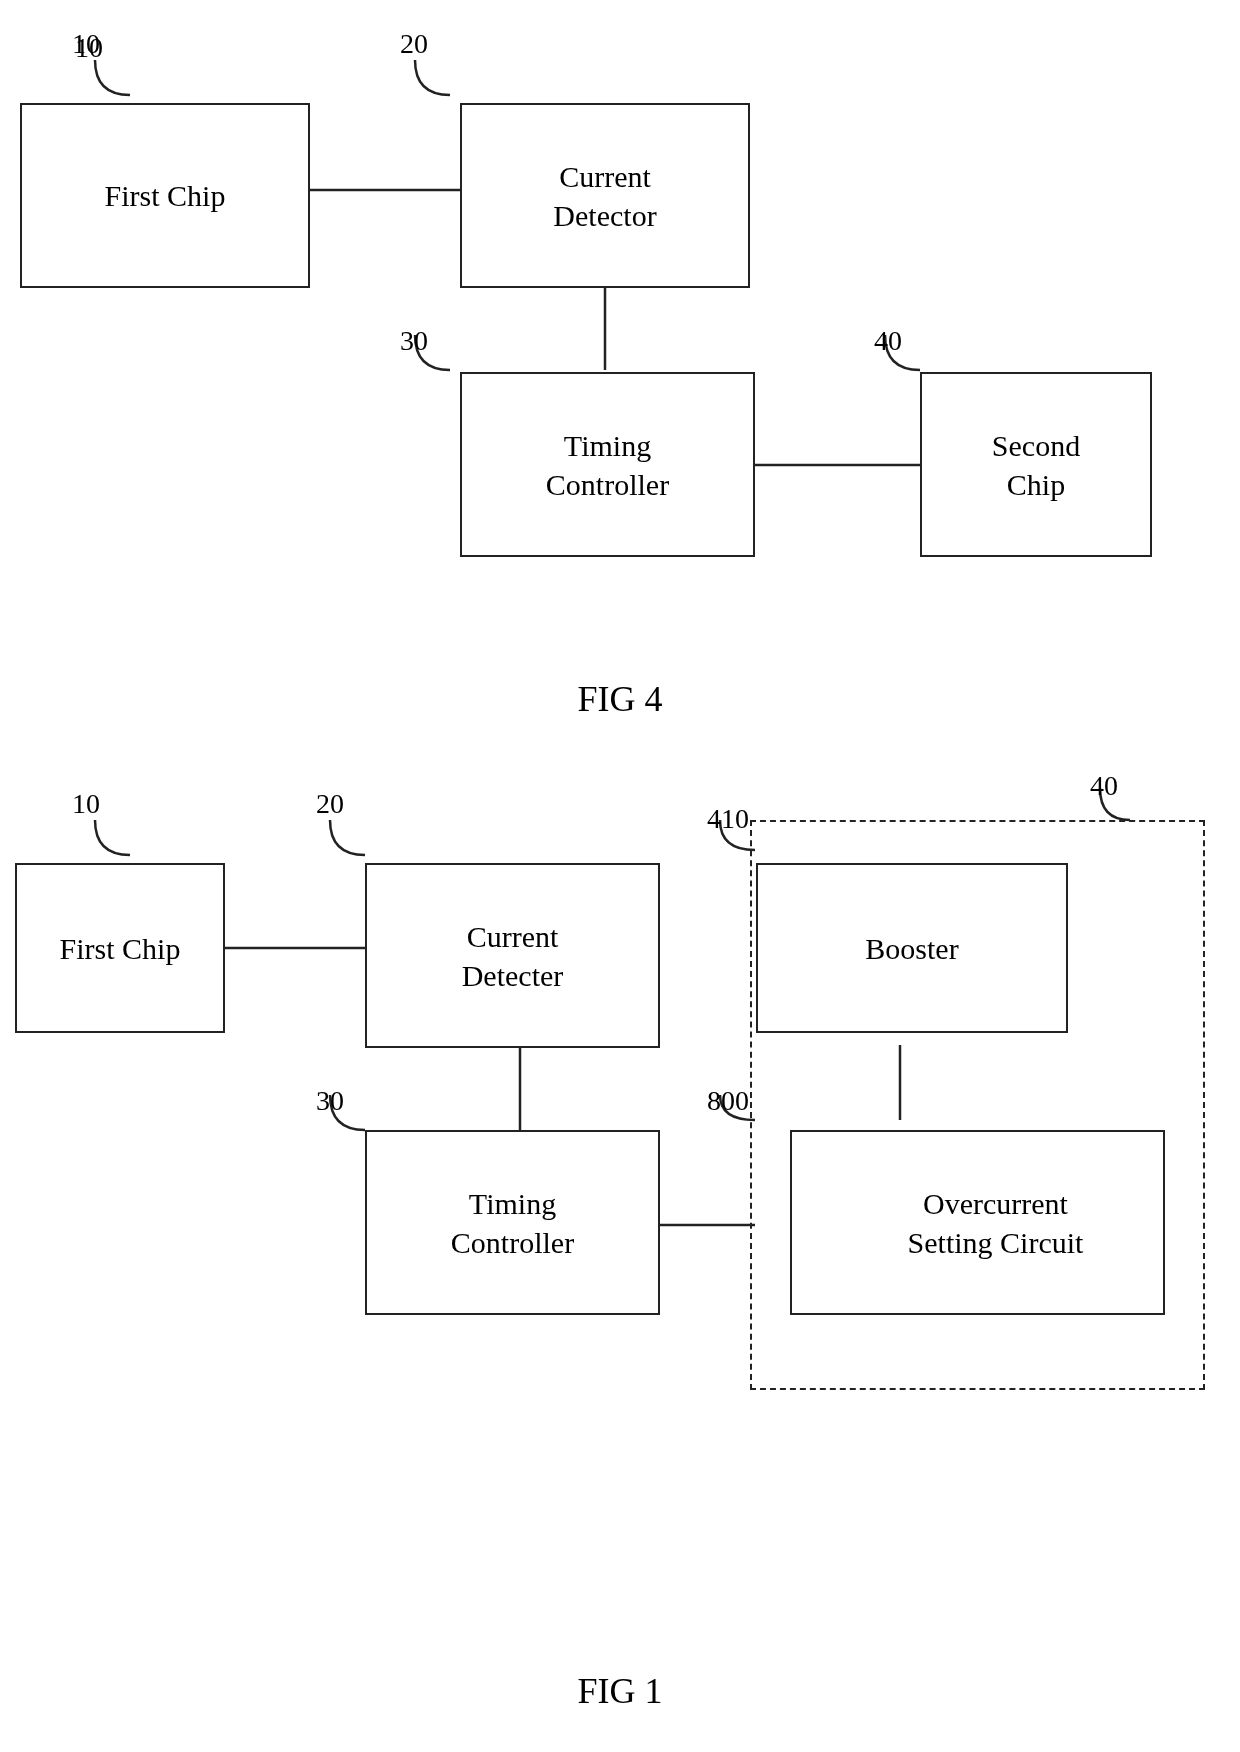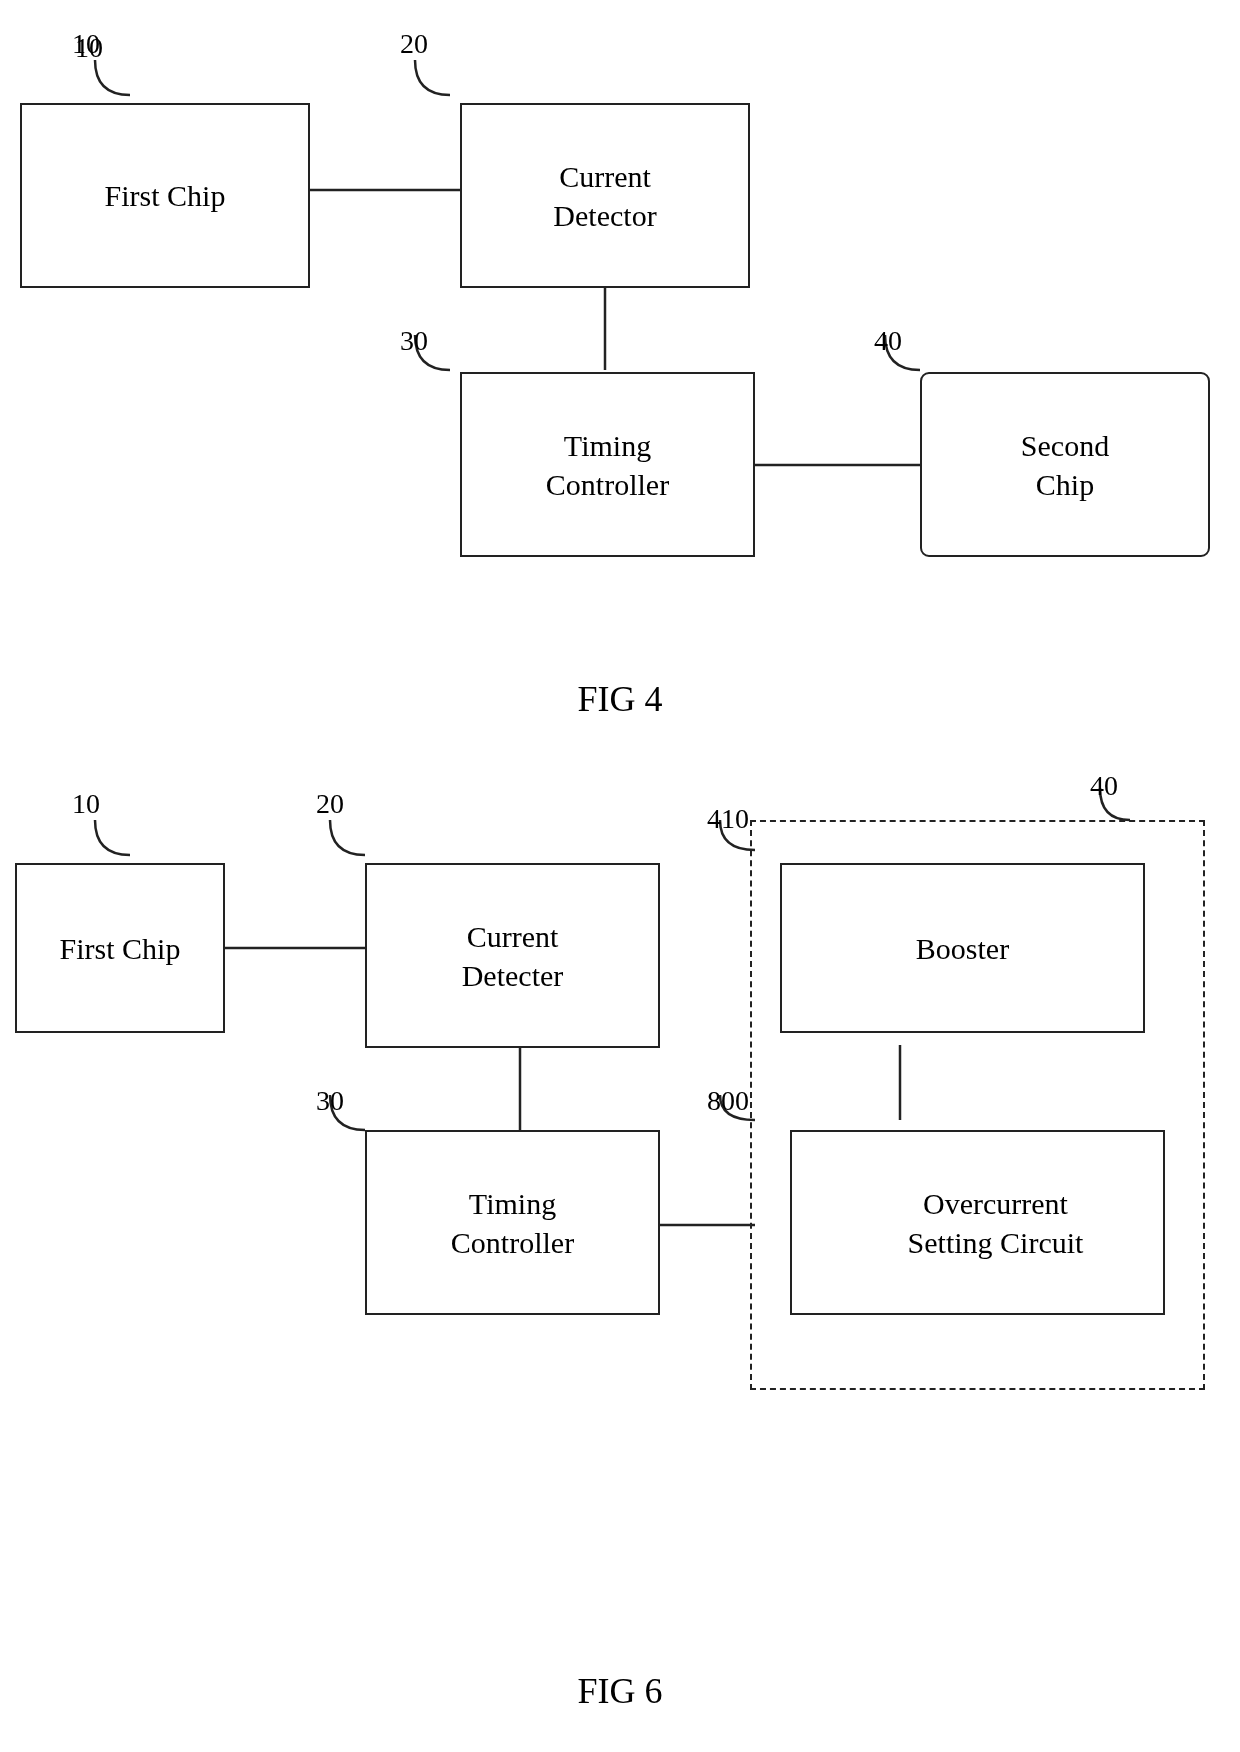--- a/index.html
+++ b/index.html
@@ -107,21 +107,21 @@
   <div class="block" style="left:460px; top:103px; width:290px; height:185px;">
     <span style="white-space:pre-line;">Current
 Detector</span>
   </div>
 
   <div class="block" style="left:460px; top:372px; width:295px; height:185px;">
     <span style="white-space:pre-line;">Timing
 Controller</span>
   </div>
 
-  <div class="block" style="left:920px; top:372px; width:290px; height:185px;border-radius:9px;">
+  <div class="block" style="left:920px; top:372px; width:232px; height:185px;">
     <span style="white-space:pre-line;">Second
 Chip</span>
   </div>
 
   <div class="fig1-caption">FIG 4</div>
 </div>
 
 <div class="fig2" style="margin-top: 0px;">
 
   <svg style="position:absolute;top:0;left:0;width:100%;height:100%;pointer-events:none;">
@@ -163,23 +163,23 @@
 Detecter</span>
   </div>
 
   <div class="block" style="left:365px; top:370px; width:295px; height:185px;">
     <span style="white-space:pre-line;">Timing
 Controller</span>
   </div>
 
   <div class="dashed-box" style="left:750px; top:60px; width:455px; height:570px;"></div>
 
-  <div class="block" style="left:780px; top:103px; width:365px; height:170px;">
+  <div class="block" style="left:756px; top:103px; width:312px; height:170px;">
     <span>Booster</span>
   </div>
 
   <div class="block" style="left:790px; top:370px; width:375px; height:185px;">
     <span style="white-space:pre-line;margin-left:36px;">Overcurrent
 Setting Circuit</span>
   </div>
 
-  <div class="fig2-caption">FIG 6</div>
+  <div class="fig2-caption">FIG 1</div>
 </div>
 
 </body></html>

